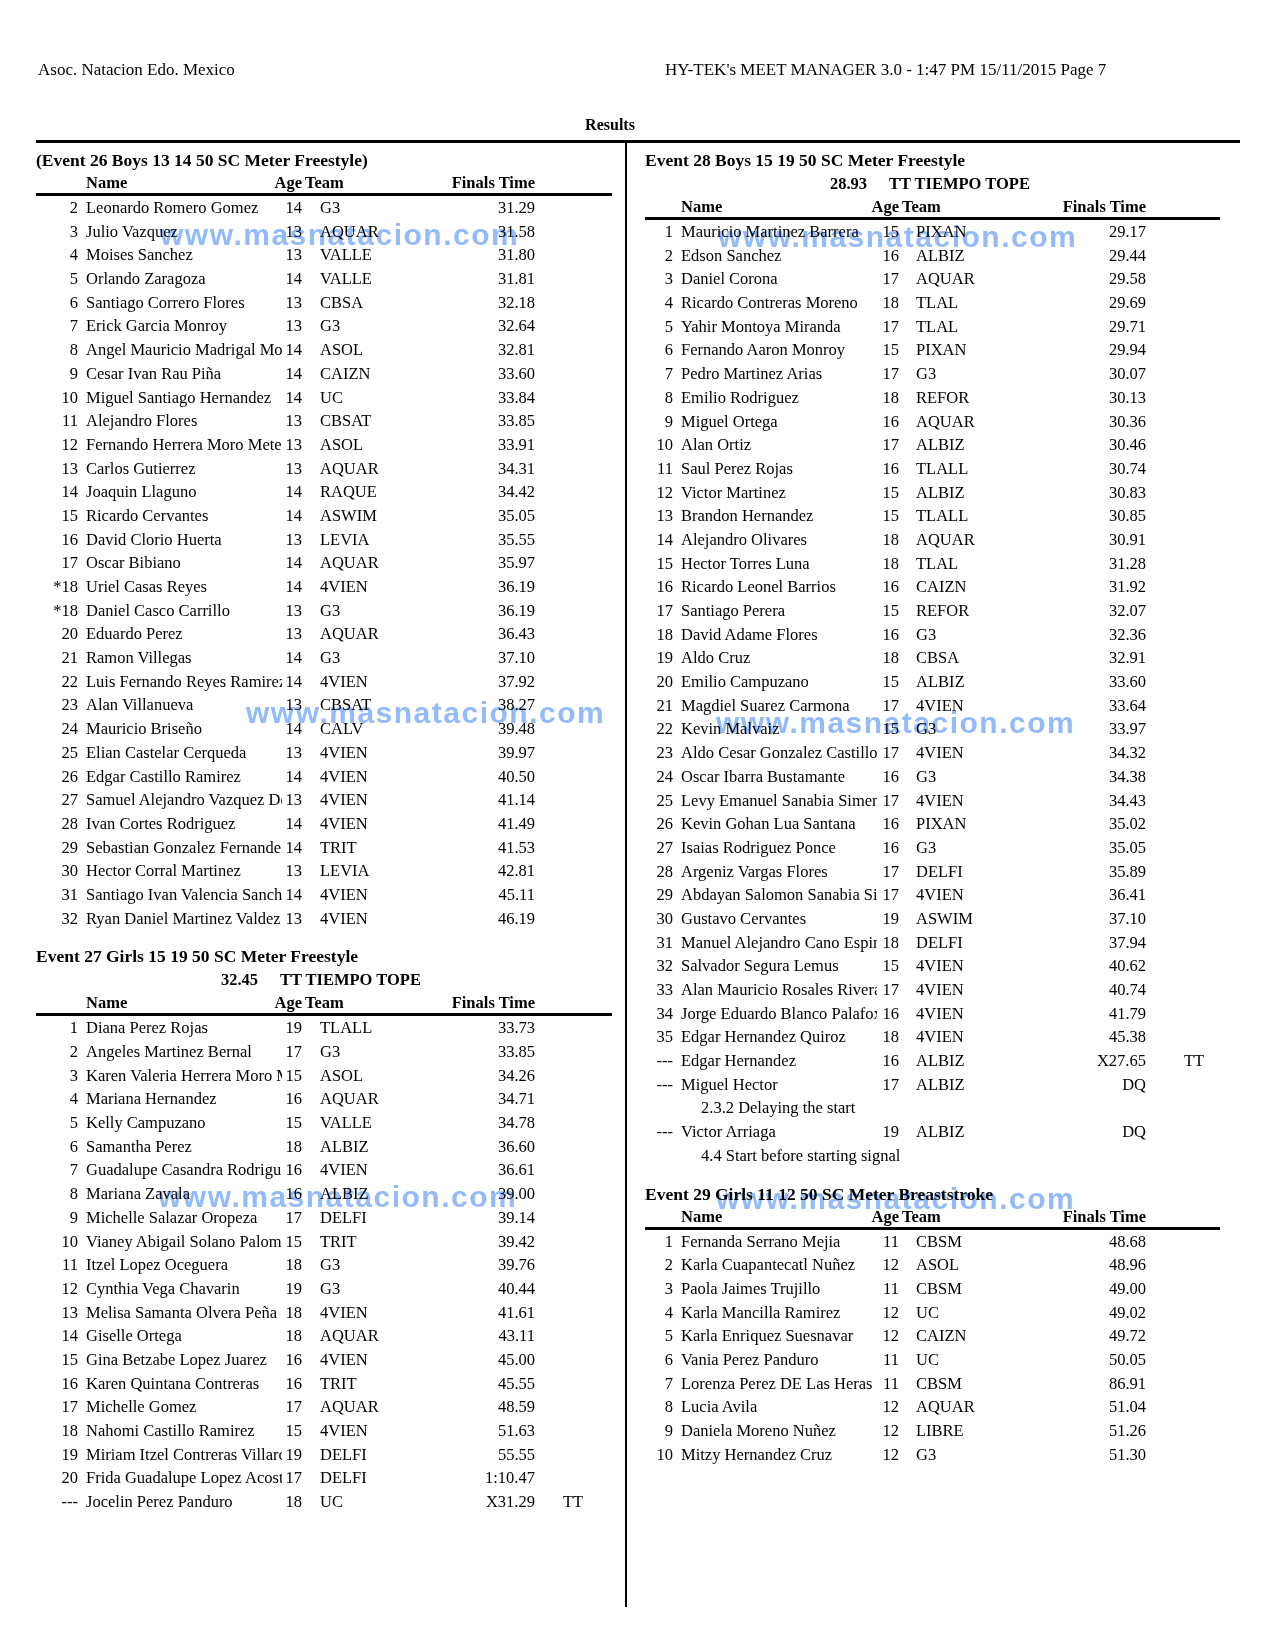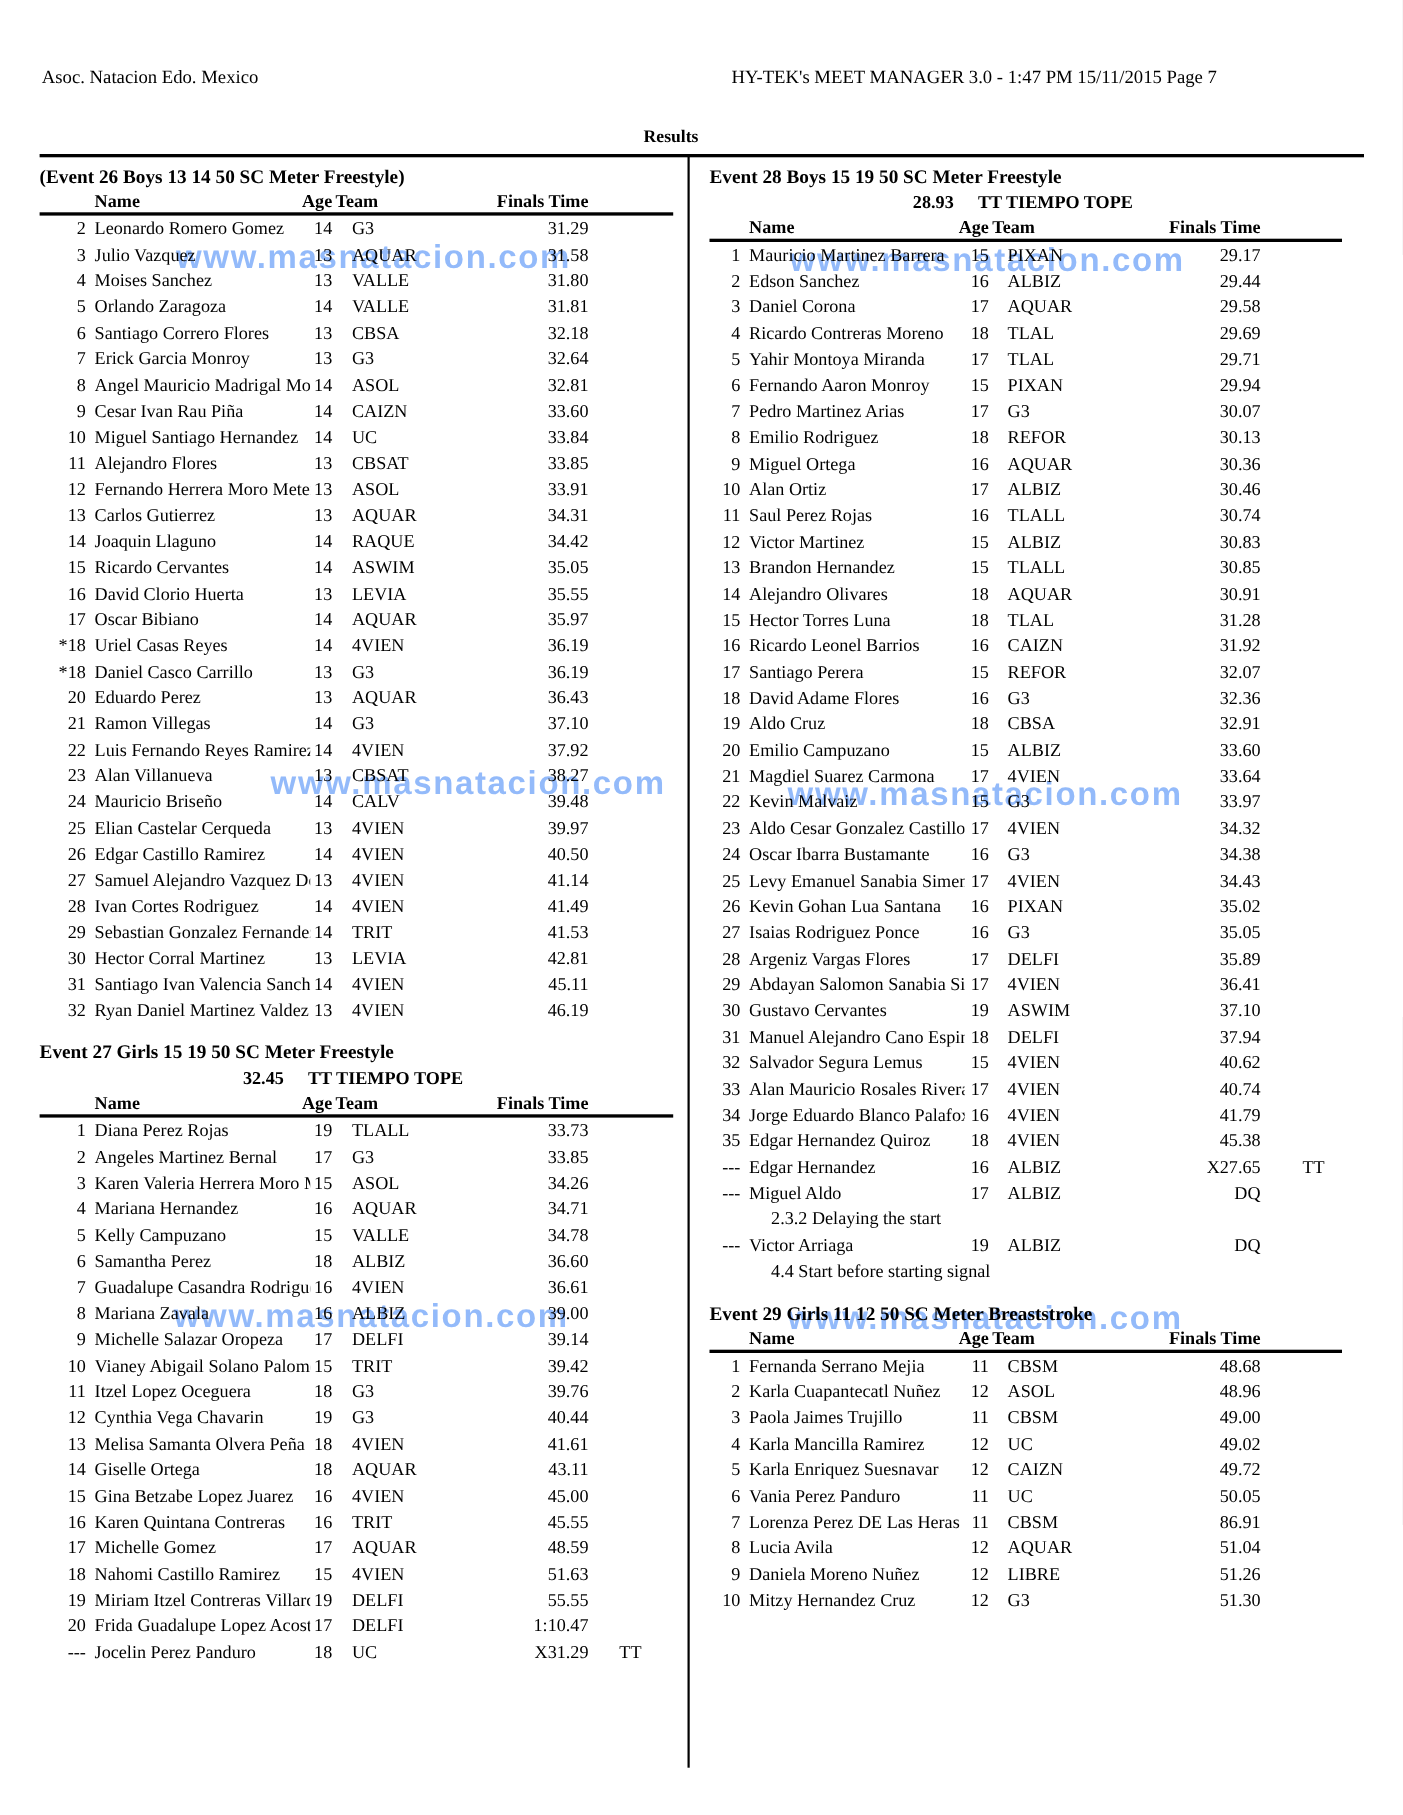--- a/index.html
+++ b/index.html
@@ -730,21 +730,21 @@
         <div class="row">
           <span class="c-place">---</span>
           <span class="c-name">Edgar Hernandez</span>
           <span class="c-age">16</span>
           <span class="c-team">ALBIZ</span>
           <span class="c-time">X27.65</span>
           <span class="c-tt">TT</span>
         </div>
         <div class="row">
           <span class="c-place">---</span>
-          <span class="c-name">Miguel Aldo</span>
+          <span class="c-name">Miguel Hector</span>
           <span class="c-age">17</span>
           <span class="c-team">ALBIZ</span>
           <span class="c-time dq">DQ</span>
         </div>
         <div class="row-note">2.3.2 Delaying the start</div>
         <div class="row">
           <span class="c-place">---</span>
           <span class="c-name">Victor Arriaga</span>
           <span class="c-age">19</span>
           <span class="c-team">ALBIZ</span>

